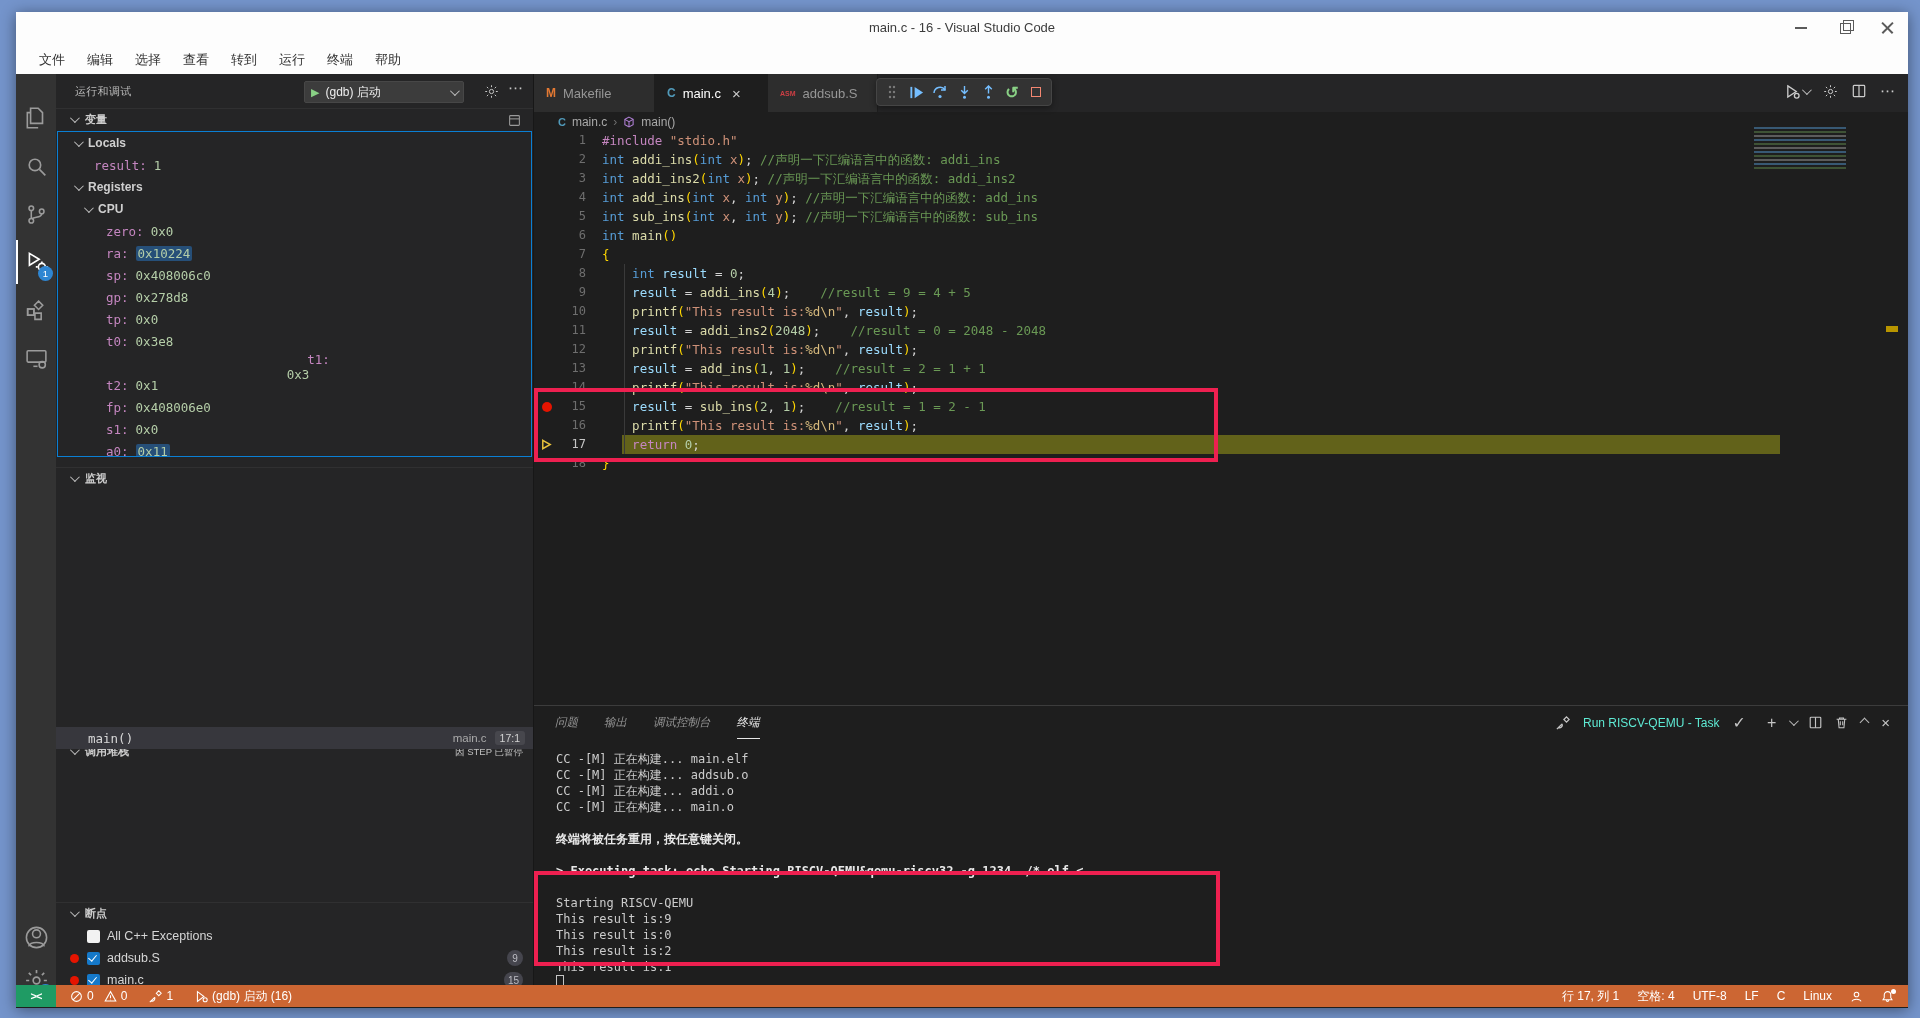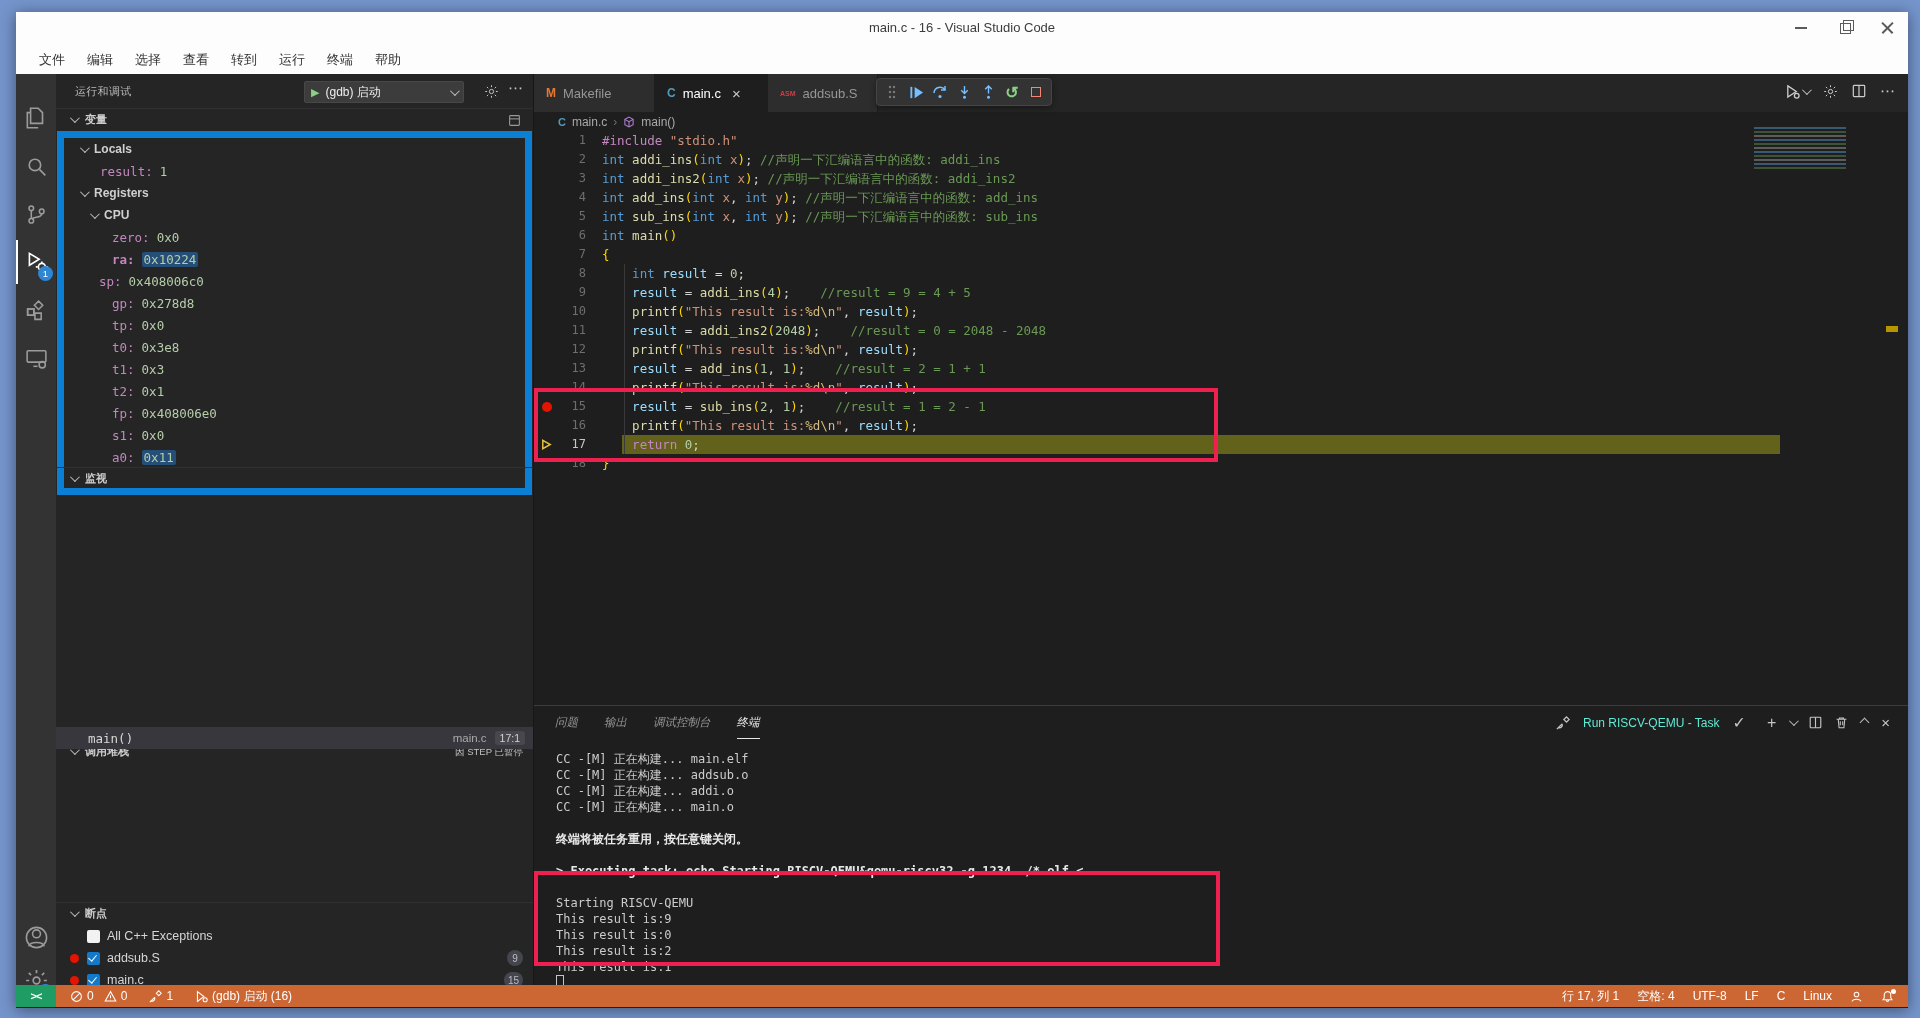--- a/index.html
+++ b/index.html
@@ -34,21 +34,21 @@
   #sb-header{position:absolute;left:0;top:0;width:100%;height:34px;}
   #sb-title{position:absolute;left:19px;top:10px;font-size:11px;color:#bbbbbb;letter-spacing:.3px;}
   #gdb-select{position:absolute;left:248px;top:7px;width:160px;height:22px;background:#3c3c3c;border:1px solid #474747;border-radius:2px;display:flex;align-items:center;padding:0 6px;cursor:pointer;}
   #gdb-select .play{color:#89d185;font-size:11px;margin-right:6px;}
   #gdb-select .lbl{color:#eeeeee;font-size:12px;flex:1;}
   .chev{display:inline-block;width:7px;height:7px;border-right:1.4px solid #bbb;border-bottom:1.4px solid #bbb;transform:rotate(45deg) translateY(-2px);}
   .chev.up{transform:rotate(-135deg);}
   #sb-gear{position:absolute;left:428px;top:10px;color:#c5c5c5;}
   #sb-more{position:absolute;left:452px;top:5px;color:#c5c5c5;font-size:15px;letter-spacing:1px;}
   .section-head{position:absolute;left:0;width:100%;height:22px;display:flex;align-items:center;padding-left:14px;gap:8px;font-size:11px;font-weight:bold;color:#cccccc;border-top:1px solid #303031;cursor:pointer;}
-  #vars-body{position:absolute;left:1px;top:57px;width:475px;height:364px;border:7px solid #c4b5fd;overflow:hidden;}
+  #vars-body{position:absolute;left:1px;top:57px;width:475px;height:326px;border:1px solid #c4b5fd;overflow:hidden;}
   .vrow{position:absolute;left:0;width:100%;height:22px;display:flex;align-items:center;font-family:"DejaVu Sans Mono",monospace;font-size:12.5px;cursor:pointer;}
   .vrow .grp{font-family:"Liberation Sans",sans-serif;font-weight:bold;font-size:12px;color:#cfcfcf;}
   .vname{color:#c586c0;} .vval{color:#b5cea8;margin-left:7px;}
   .vval.sel{background:#264f78;border-radius:2px;padding:0 2px;}
   #cs-status{position:absolute;right:10px;top:5px;font-size:9.5px;font-weight:normal;color:#c2c2c2;}
   #cs-row{position:absolute;left:0;top:653px;width:100%;height:22px;background:#37373d;display:flex;align-items:center;cursor:pointer;}
   #cs-fn{font-family:"DejaVu Sans Mono",monospace;font-size:12.5px;color:#d8d8d8;margin-left:32px;flex:1;}
   #cs-file{font-size:11.5px;color:#aaaaaa;margin-right:8px;}
   #cs-pos{font-size:10.5px;color:#d3d3d3;background:#47474d;border-radius:3px;padding:1px 5px;margin-right:8px;}
   .bprow{position:absolute;left:0;width:100%;height:22px;display:flex;align-items:center;cursor:pointer;}
@@ -245,40 +245,40 @@
           </div>
           <div class="vrow" style="top: 66px;">
             <span class="chev" style="margin-left: 26px;"></span>
             <span class="grp" style="margin-left: 7px;">CPU</span>
           </div>
           <div class="vrow" style="top: 88px;">
             <span class="vname" style="margin-left: 48px;">zero:</span>
             <span class="vval">0x0</span>
           </div>
           <div class="vrow" style="top: 110px;">
-            <span class="vname" style="margin-left: 48px; font-weight: bold;">ra:</span>
+            <span class="vname" style="margin-left: 48px;">ra:</span>
             <span class="vval sel">0x10224</span>
           </div>
           <div class="vrow" style="top: 132px;">
-            <span class="vname" style="margin-left: 35px;">sp:</span>
+            <span class="vname" style="margin-left: 48px;">sp:</span>
             <span class="vval">0x408006c0</span>
           </div>
           <div class="vrow" style="top: 154px;">
             <span class="vname" style="margin-left: 48px;">gp:</span>
             <span class="vval">0x278d8</span>
           </div>
           <div class="vrow" style="top: 176px;">
             <span class="vname" style="margin-left: 48px;">tp:</span>
             <span class="vval">0x0</span>
           </div>
           <div class="vrow" style="top: 198px;">
             <span class="vname" style="margin-left: 48px;">t0:</span>
             <span class="vval">0x3e8</span>
           </div>
-          <div class="vrow" style="top: 220px;">
+          <div class="vrow" style="top: 220px; flex-direction: column;">
             <span class="vname" style="margin-left: 48px;">t1:</span>
             <span class="vval">0x3</span>
           </div>
           <div class="vrow" style="top: 242px;">
             <span class="vname" style="margin-left: 48px;">t2:</span>
             <span class="vval">0x1</span>
           </div>
           <div class="vrow" style="top: 264px;">
             <span class="vname" style="margin-left: 48px;">fp:</span>
             <span class="vval">0x408006e0</span>

